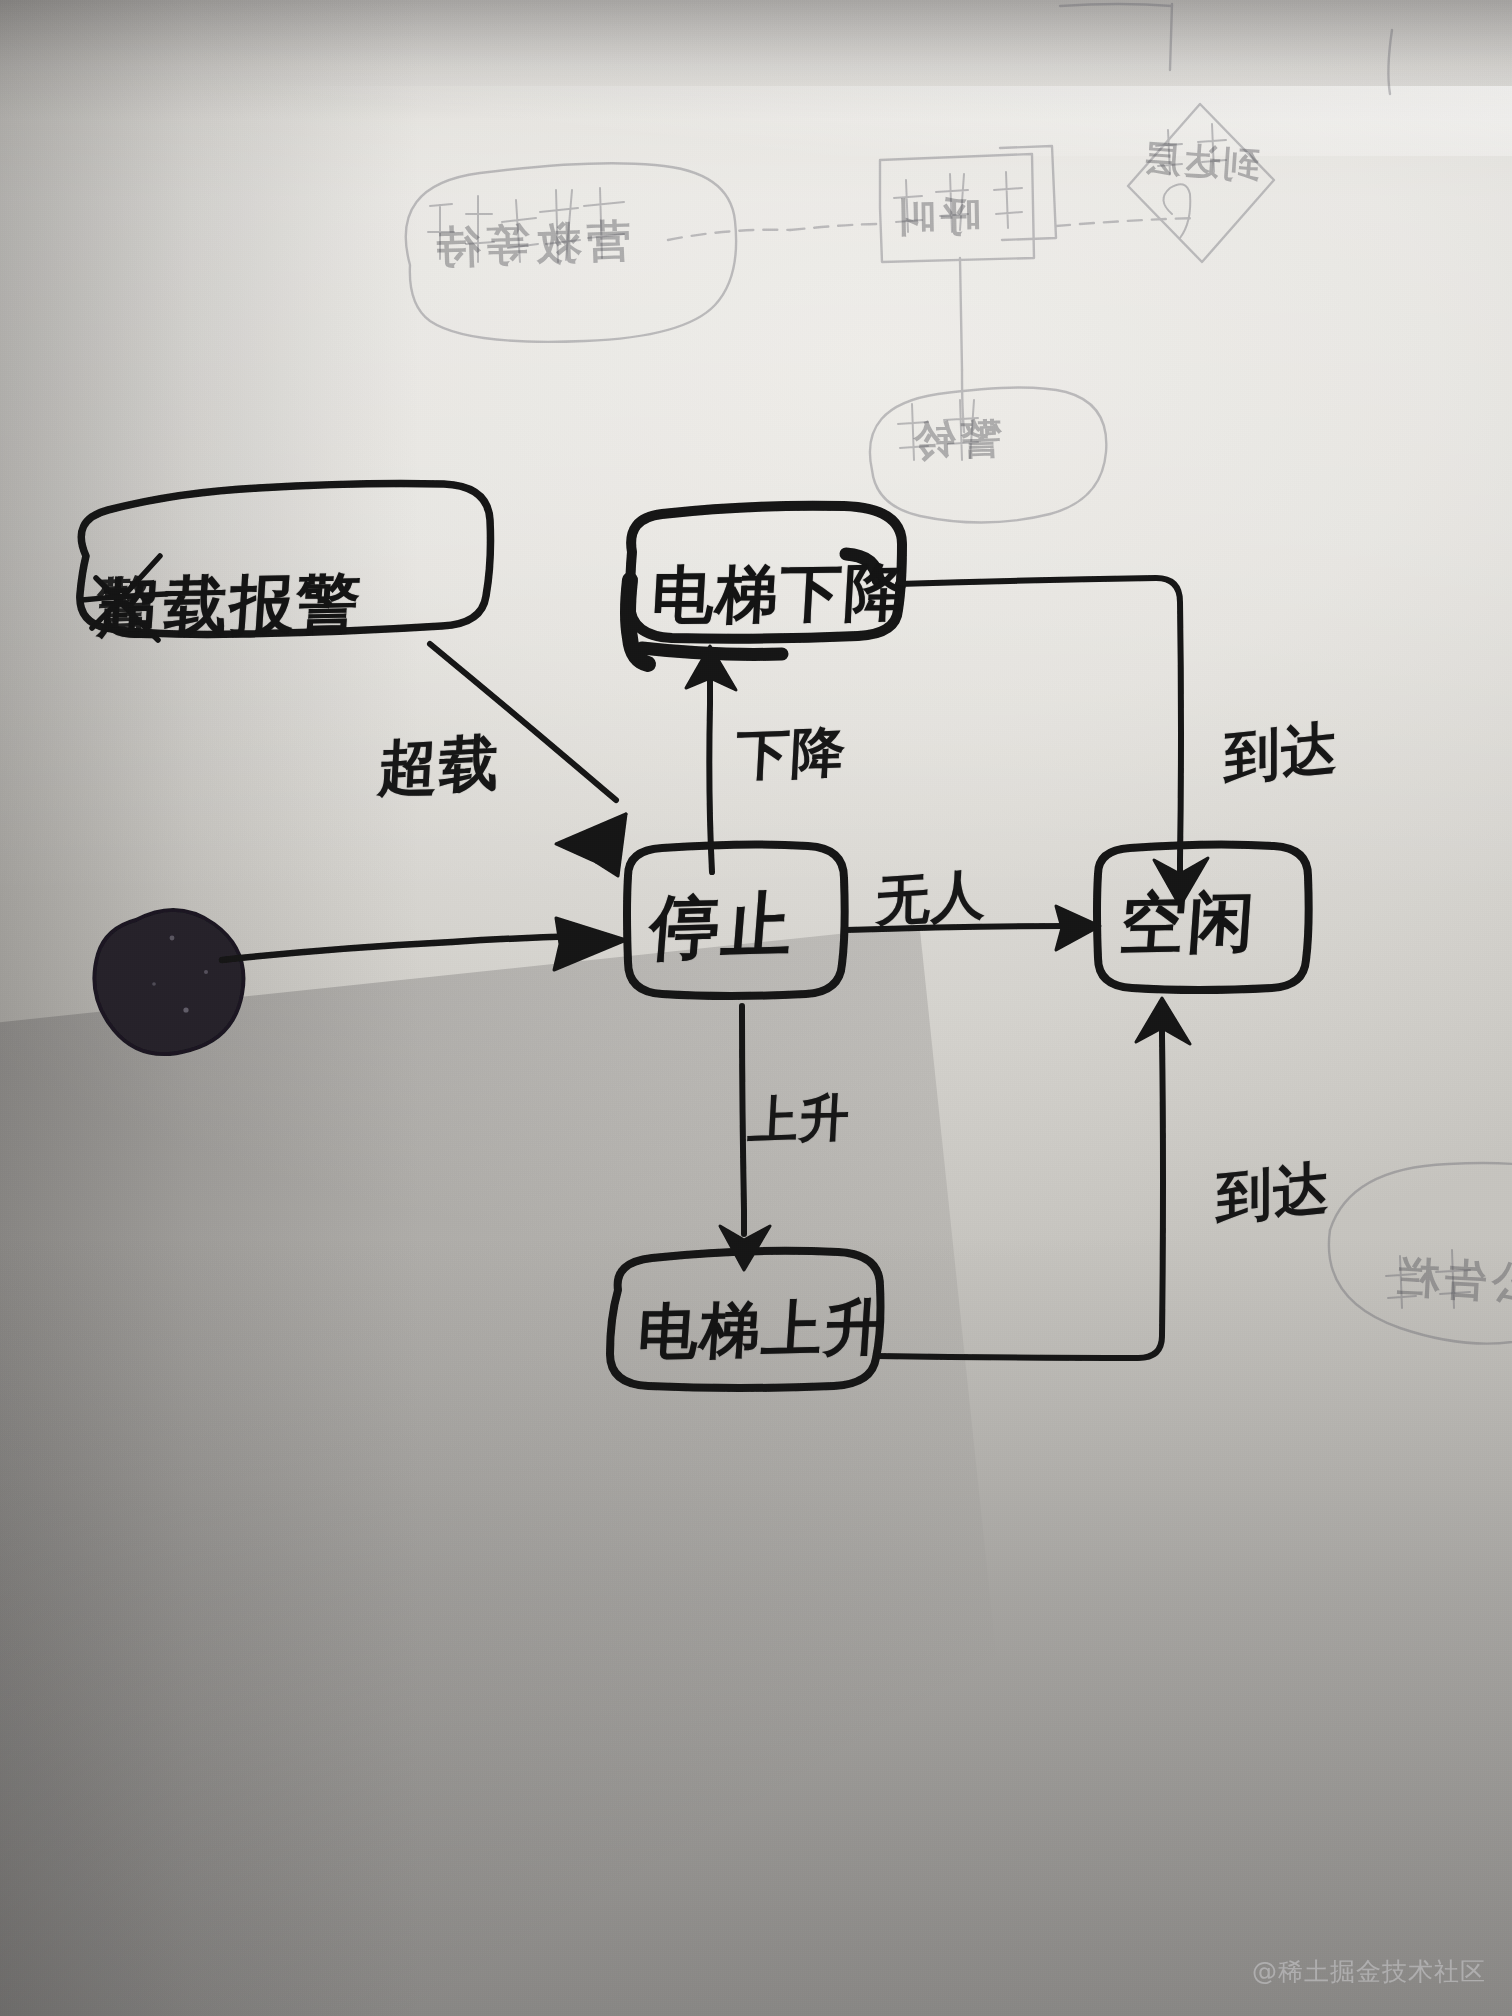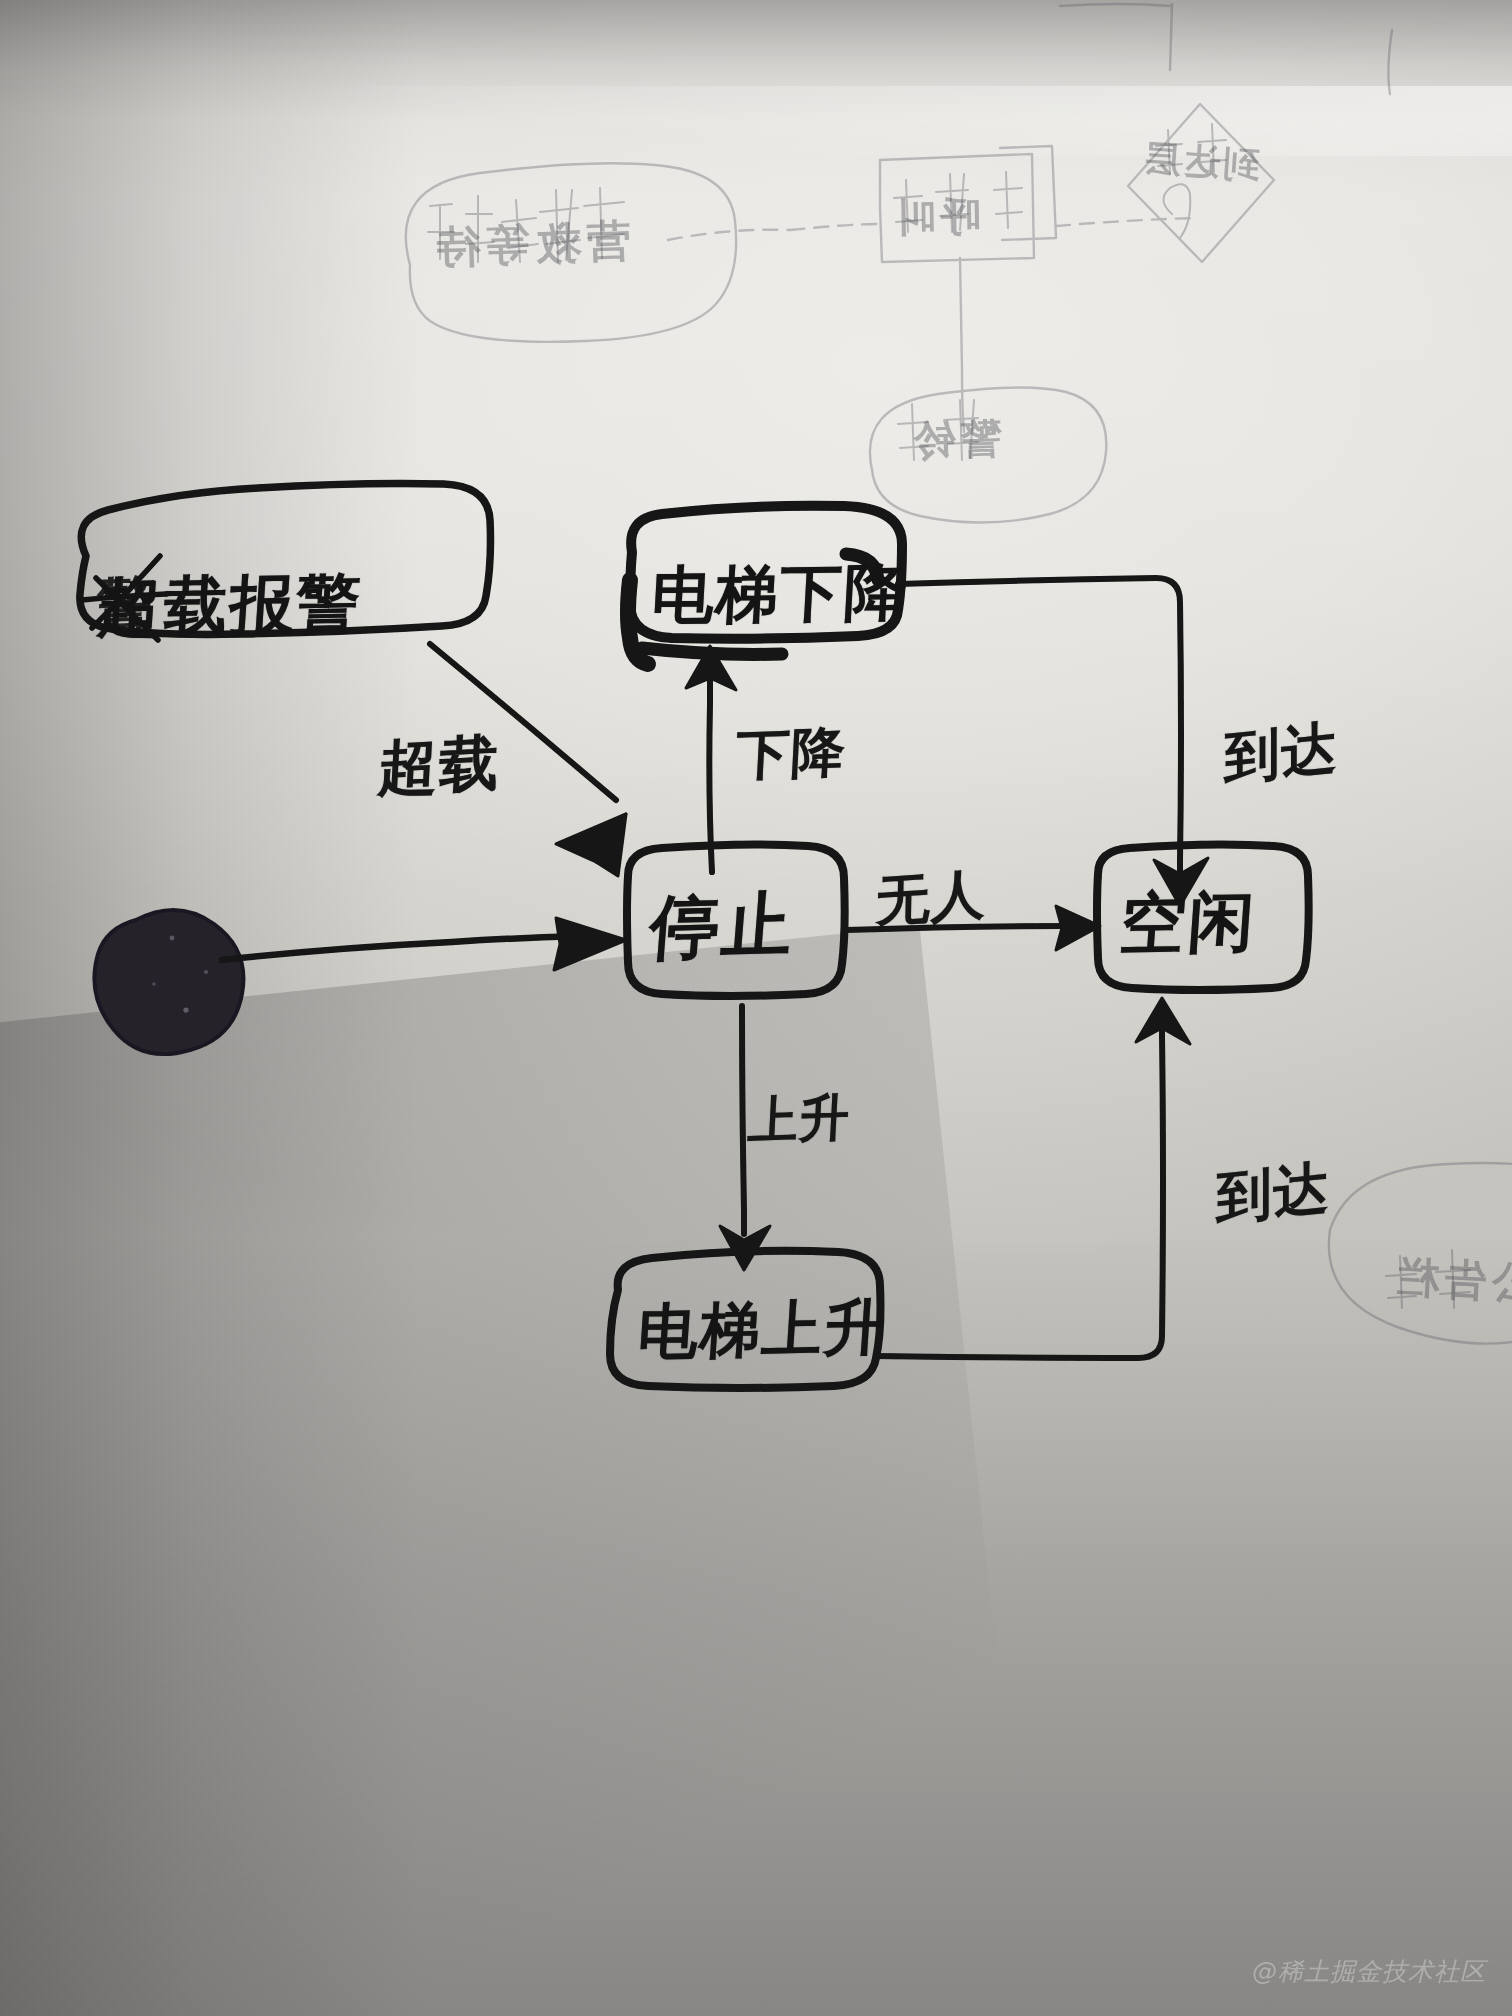--- a/index.html
+++ b/index.html
@@ -121,21 +121,20 @@
   }
   .watermark {
     position: absolute;
     right: 26px;
     bottom: 28px;
     color: rgba(225,225,228,0.42);
     font-family: "DejaVu Sans", sans-serif;
     font-size: 25px;
     letter-spacing: 1px;
     user-select: none;
-    font-style: italic;
   }
 </style>
 </head>
 <body>
 
 <div id="page">
 
   <div class="paper-base"></div>
   <div class="paper-edge-top"></div>
   <div class="paper-fold"></div>

